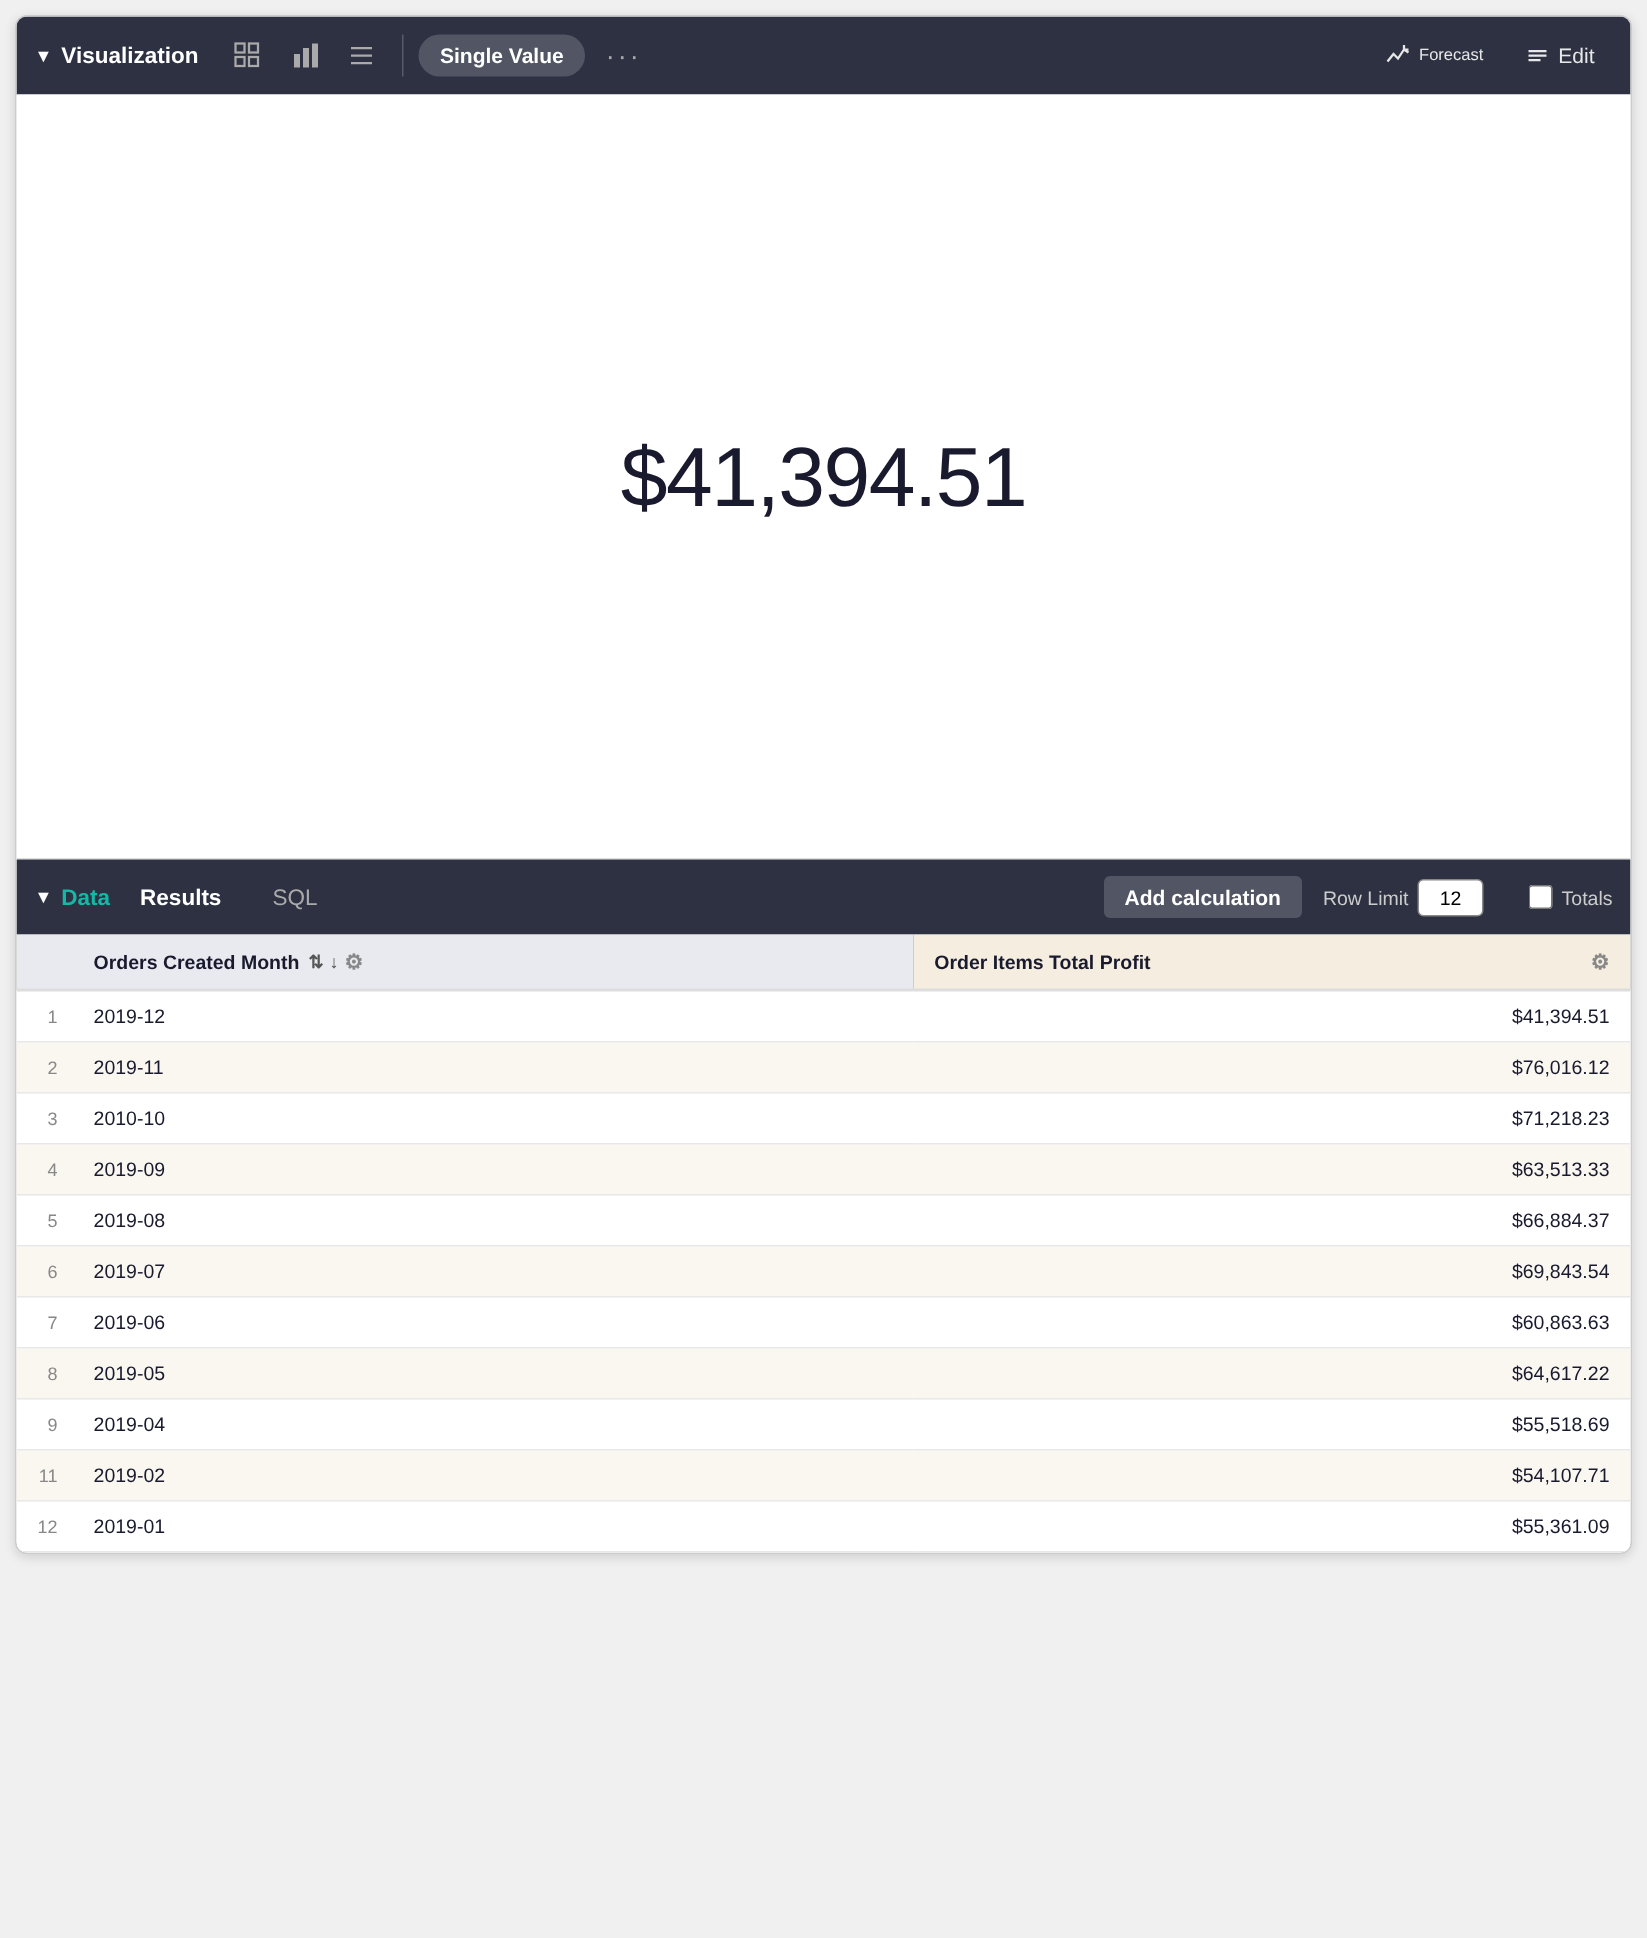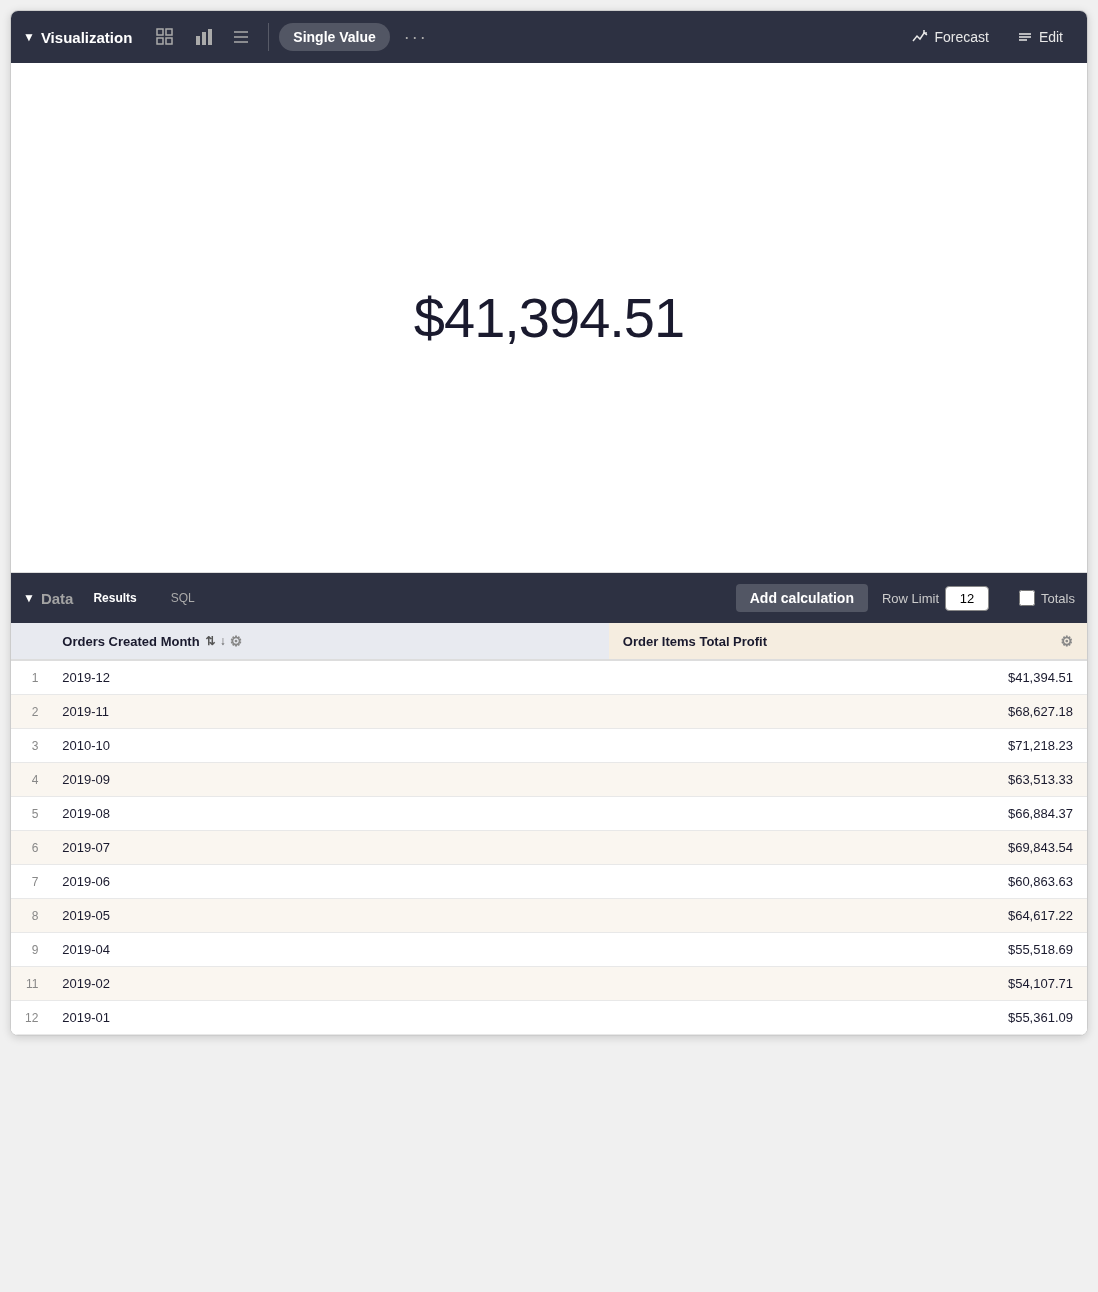--- a/index.html
+++ b/index.html
@@ -87,21 +87,21 @@
     .spacer { flex: 1; }
     .forecast-btn {
       display: flex;
       align-items: center;
       gap: 6px;
       background: transparent;
       border: none;
       color: #e8e8e8;
       cursor: pointer;
       padding: 6px 12px;
-      font-size: 14px;
+      font-size: 11px;
       font-weight: 500;
     }
     .edit-btn {
       display: flex;
       align-items: center;
       gap: 6px;
       background: transparent;
       border: none;
       color: #e8e8e8;
       cursor: pointer;
@@ -138,32 +138,32 @@
     .data-title-group {
       display: flex;
       align-items: center;
       gap: 6px;
     }
     .data-title-group .chevron-down-icon {
       color: #fff;
       font-size: 12px;
     }
     .data-title-group .title-label {
-      color: #a3a3a3;
+      color: #14b8a6;
       font-size: 15px;
       font-weight: 600;
     }
     .data-tab-btn {
       background: transparent;
       border: none;
       color: #aaa;
       cursor: pointer;
       padding: 6px 14px;
       border-radius: 4px;
-      font-size: 12px;
+      font-size: 15px;
       font-weight: 500;
     }
     .data-tab-btn.active {
       color: #fff;
       font-weight: 700;
     }
     .add-calc-btn {
       background: rgba(255,255,255,0.18);
       border: none;
       color: #fff;
@@ -372,21 +372,21 @@
       </thead>
       <tbody id="table-body">
       <tr>
       <td class="row-num">1</td>
       <td class="date-cell">2019-12</td>
       <td class="value-cell">$41,394.51</td>
     </tr>
           <tr>
       <td class="row-num">2</td>
       <td class="date-cell">2019-11</td>
-      <td class="value-cell">$68,627.18</td>
+      <td class="value-cell">$76,016.12</td>
     </tr>
           <tr>
       <td class="row-num">3</td>
       <td class="date-cell">2010-10</td>
       <td class="value-cell">$71,218.23</td>
     </tr>
           <tr>
       <td class="row-num">4</td>
       <td class="date-cell">2019-09</td>
       <td class="value-cell">$63,513.33</td>

